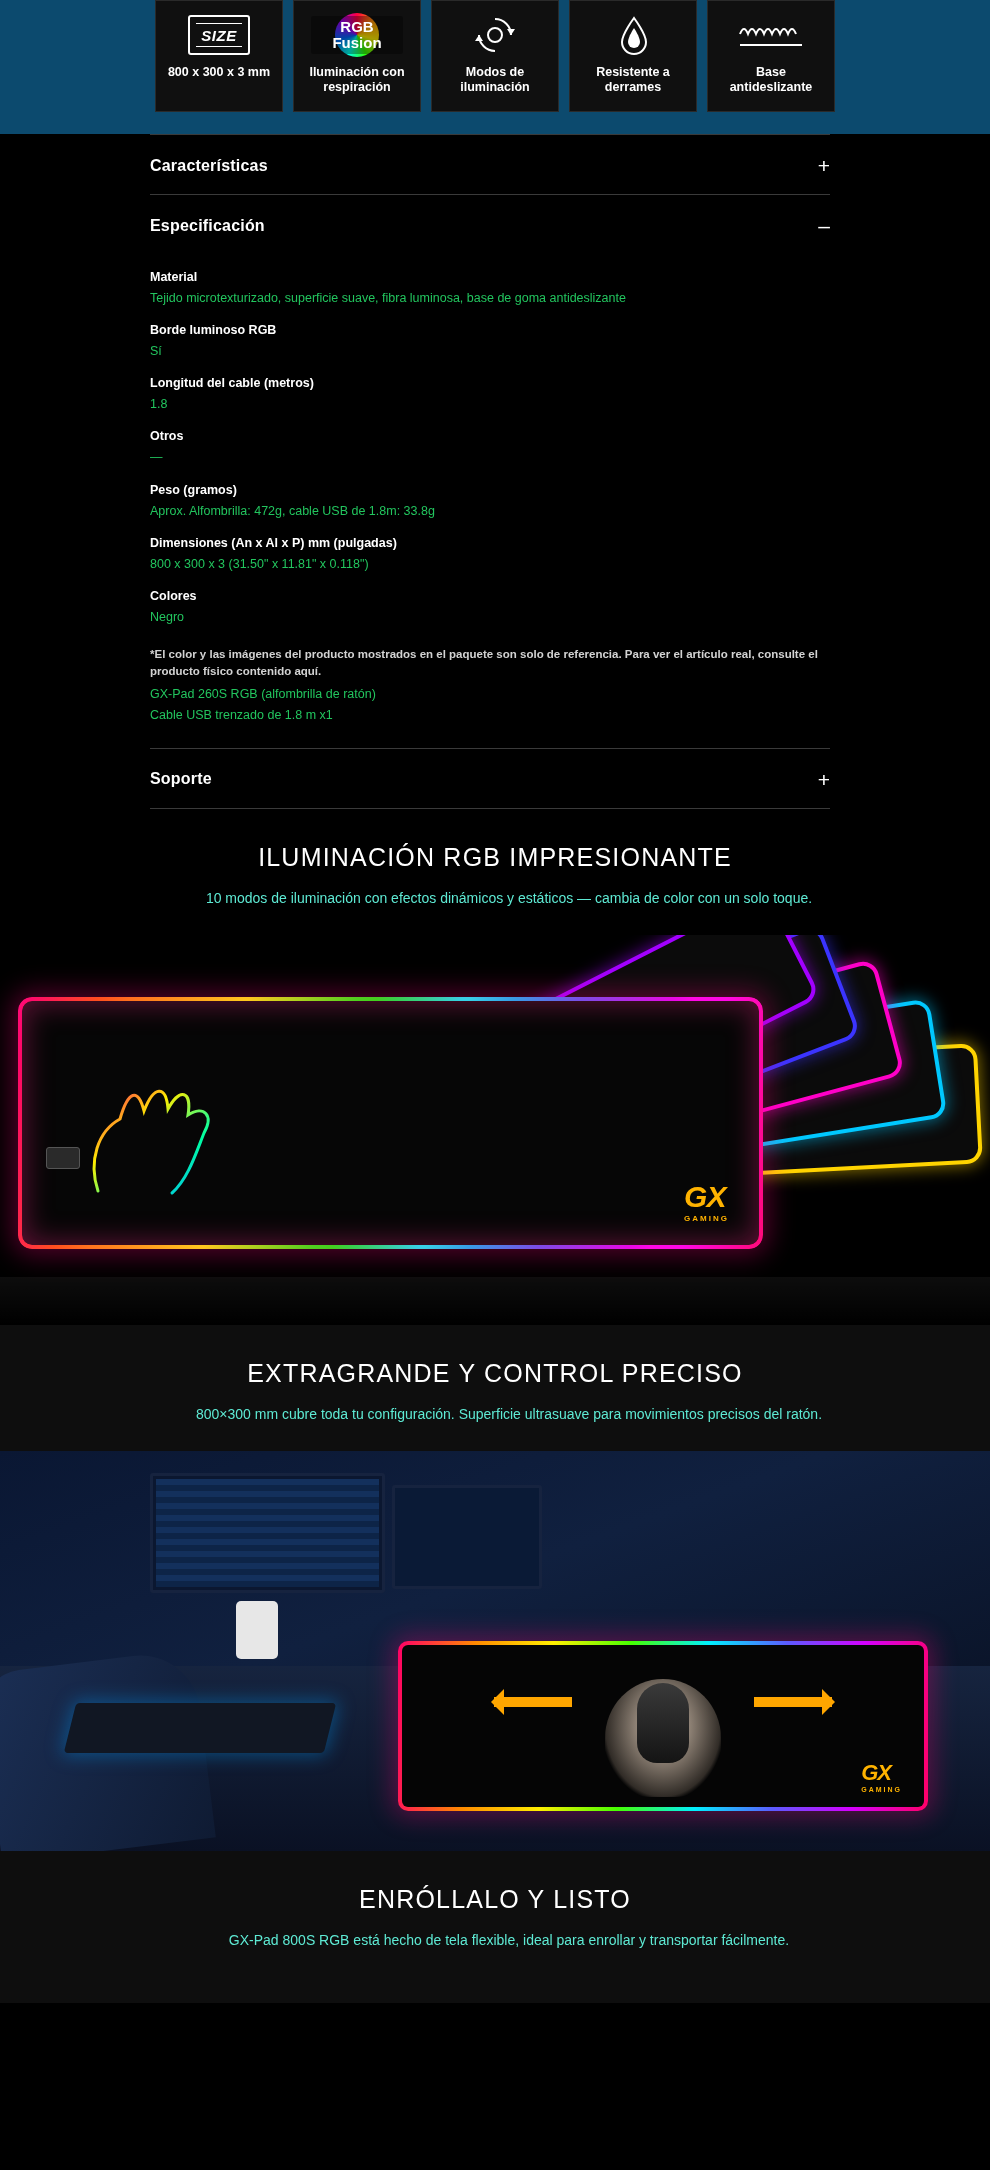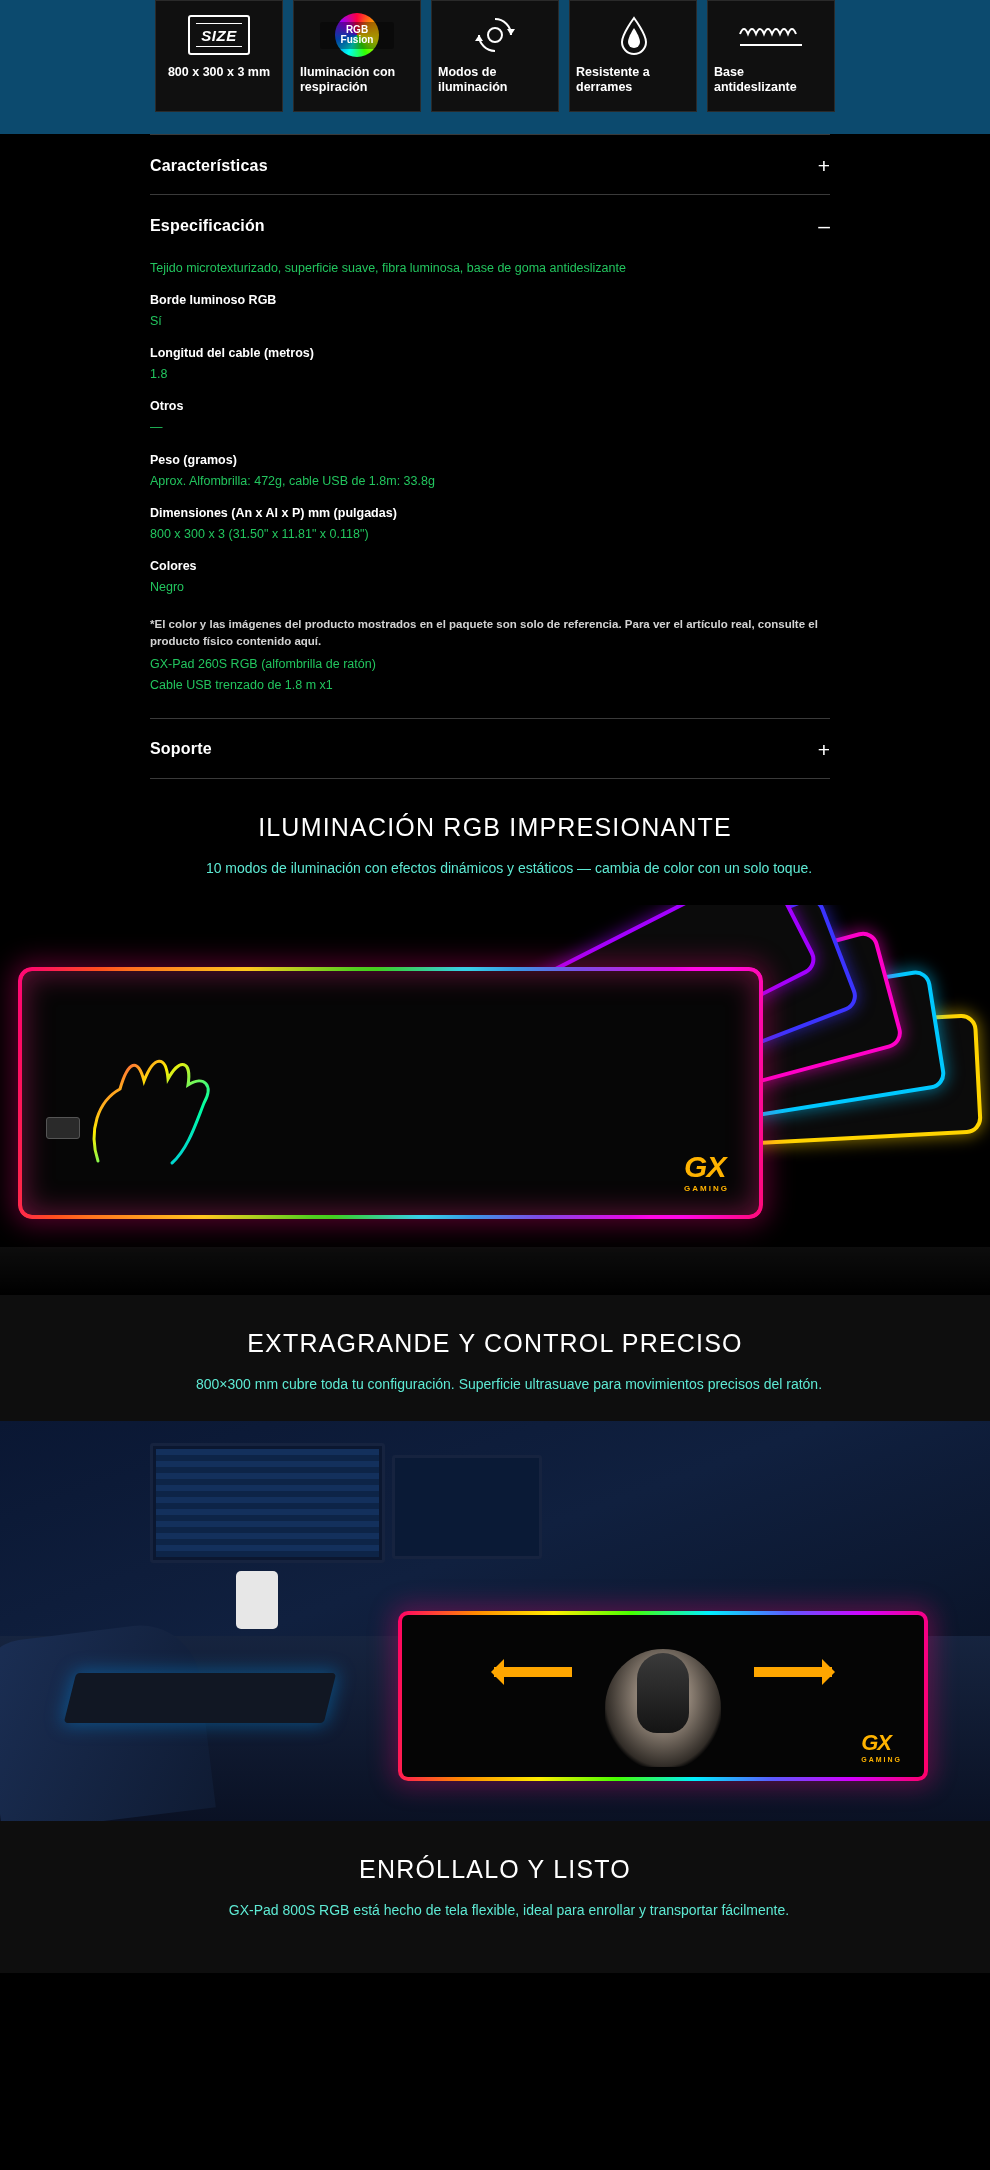--- a/index.html
+++ b/index.html
@@ -34,38 +34,38 @@
     height: 52px;
     display: flex;
     align-items: center;
     justify-content: center;
     margin-bottom: 4px;
   }
   .feature-label {
     font-size: 12.5px;
     font-weight: bold;
     line-height: 1.22;
-    text-align: left;
+    text-align: center;
     color: #fff;
   }
 
   
   .size-icon { width: 62px; height: 40px; border: 2px solid #fff; border-radius: 3px;
     display:flex; align-items:center; justify-content:center; position:relative; }
   .size-icon span { font-size: 15px; font-weight: bold; font-style: italic; letter-spacing: .5px;}
   .size-icon:before, .size-icon:after{
     content:""; position:absolute; left:6px; right:6px; height:1px; background:#fff;
   }
   .size-icon:before{ top:6px;} .size-icon:after{ bottom:6px;}
 
   
   .rgb-icon { width:44px; height:44px; border-radius:50%;
     background: conic-gradient(#ff0040,#ff9900,#ffee00,#33ff00,#00ffee,#0066ff,#9900ff,#ff0040);
     display:flex; align-items:center; justify-content:center;}
-  .rgb-icon i { font-style: normal; font-size: 10px; font-weight:bold; color:#fff; text-align:center; line-height:1.05;
+  .rgb-icon i { font-style: normal; font-size: 15px; font-weight:bold; color:#fff; text-align:center; line-height:1.05;
     background:rgba(0,0,0,.35); padding:3px 21px; border-radius:2px;}
 
   
   .mode-icon { width:46px; height:44px; display:flex; align-items:center; justify-content:center;}
   .mode-icon svg { display:block; }
 
   
   .drop { width:28px;height:40px; position:relative;}
   .drop svg{display:block;}
 
@@ -248,20 +248,21 @@
       <div class="acc-title">Características</div>
       <div class="acc-sign">+</div>
     </div>
 
     <div class="acc-row">
       <div class="acc-title">Especificación</div>
       <div class="acc-sign">–</div>
     </div>
 
     <div class="acc-body">
+      <div class="spec-key">Material</div>
       <div class="spec-val">Tejido microtexturizado, superficie suave, fibra luminosa, base de goma antideslizante</div>
 
       <div class="spec-key">Borde luminoso RGB</div>
       <div class="spec-val">Sí</div>
 
       <div class="spec-key">Longitud del cable (metros)</div>
       <div class="spec-val">1.8</div>
 
       <div class="spec-key">Otros</div>
       <div class="spec-val">—</div>

